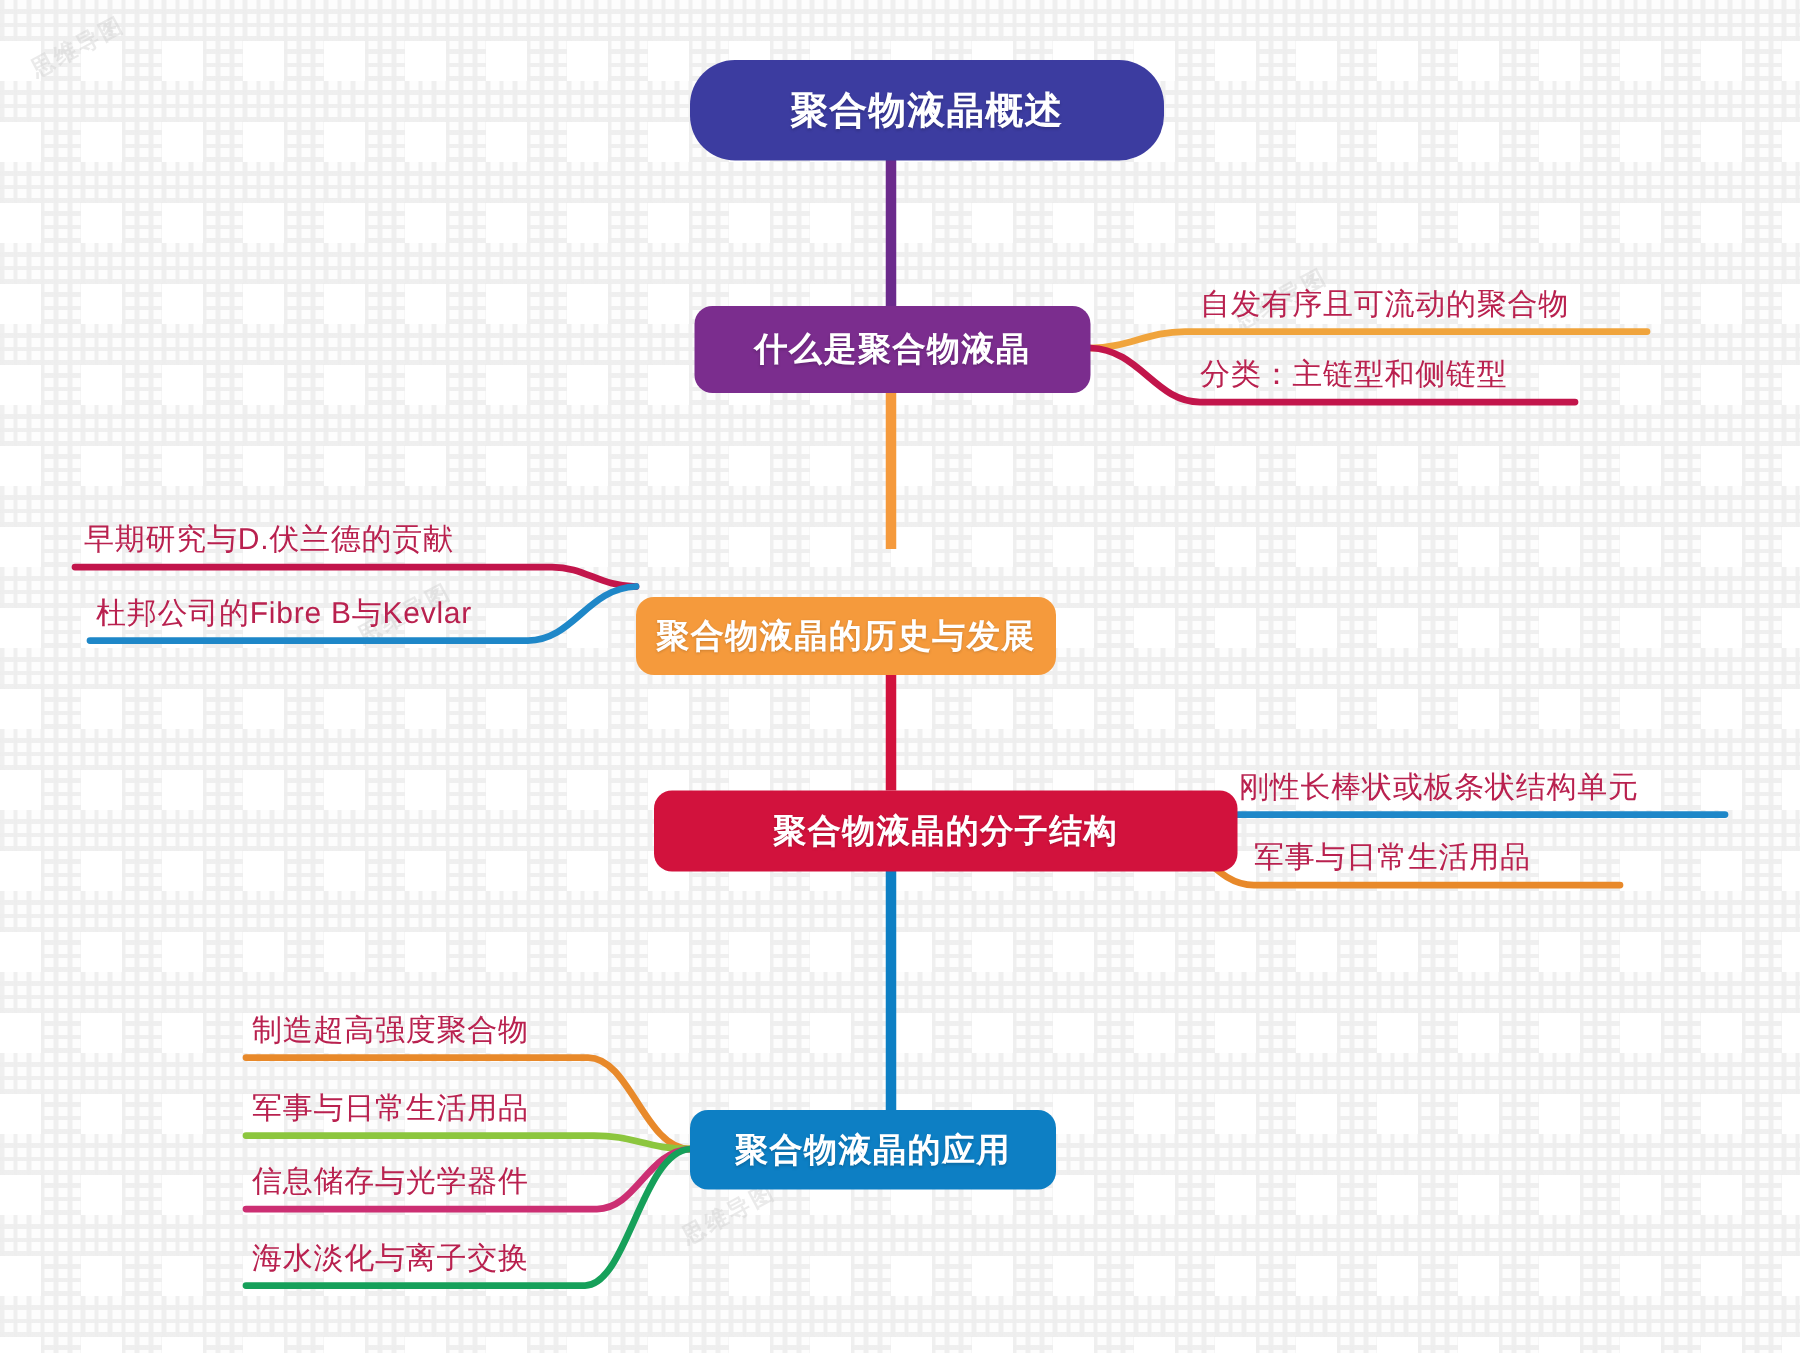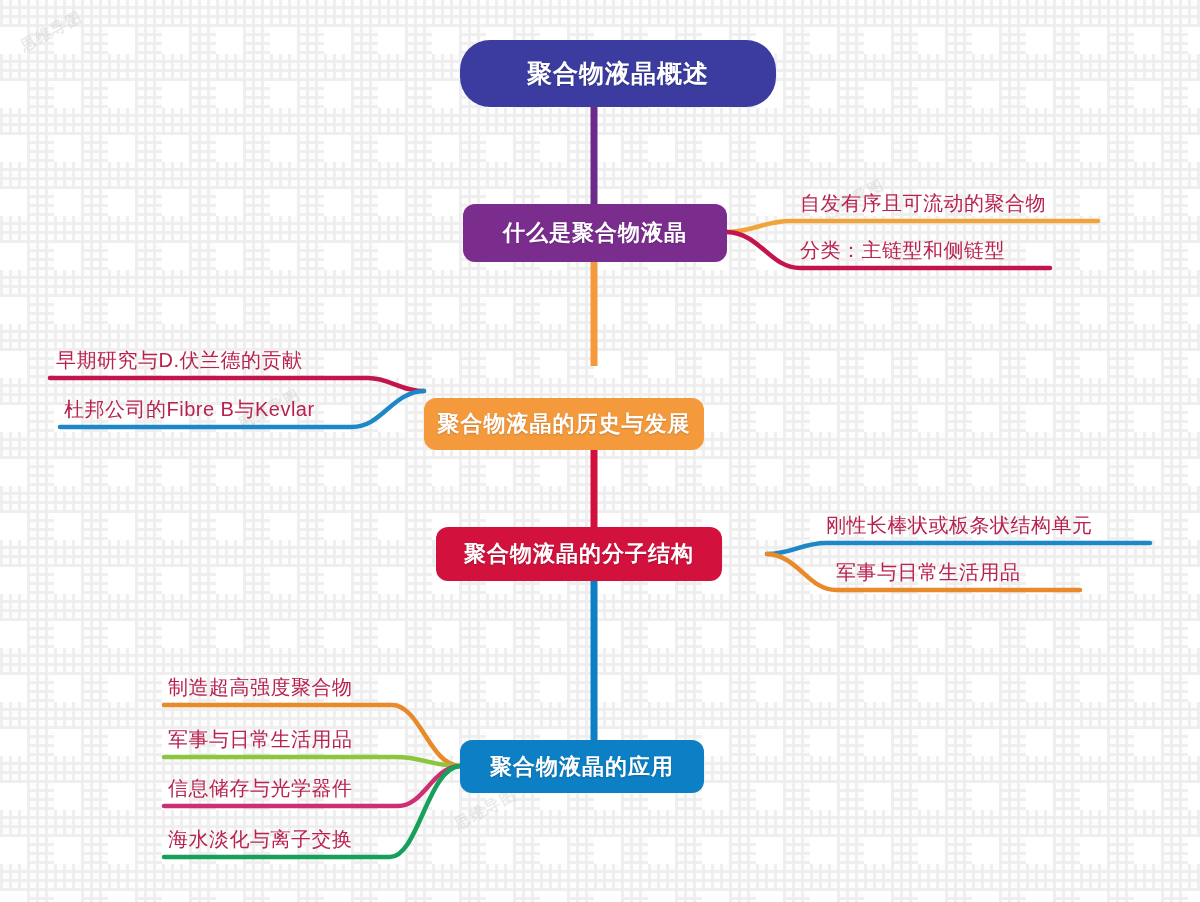--- a/index.html
+++ b/index.html
@@ -142,21 +142,21 @@
   </div>
 
   <div class="node level1" style="left:463px; top:204px; width:264px; height:58px; background:#7b2d8e;">
     <span>什么是聚合物液晶</span>
   </div>
 
   <div class="node level1" style="left:424px; top:366px; width:280px; height:52px; background:#f59a3c;margin-top:32px;">
     <span>聚合物液晶的历史与发展</span>
   </div>
 
-  <div class="node level1" style="left:436px; top:527px; width:286px; height:54px; background:#d2123d;">
+  <div class="node level1" style="left:436px; top:527px; width:389px; height:54px; background:#d2123d;">
     <span>聚合物液晶的分子结构</span>
   </div>
 
   <div class="node level1" style="left:460px; top:740px; width:244px; height:53px; background:#0d7fc4;">
     <span>聚合物液晶的应用</span>
   </div>
 
   <div class="leaf right" style="left:800px; top:193px;">自发有序且可流动的聚合物</div>
   <div class="leaf right" style="left:800px; top:240px;">分类：主链型和侧链型</div>
 

